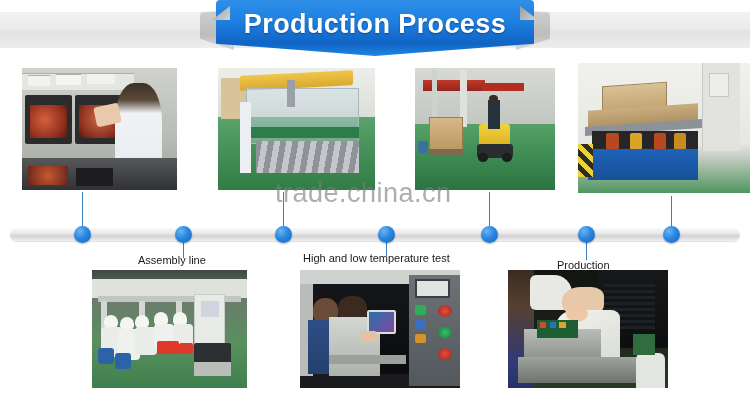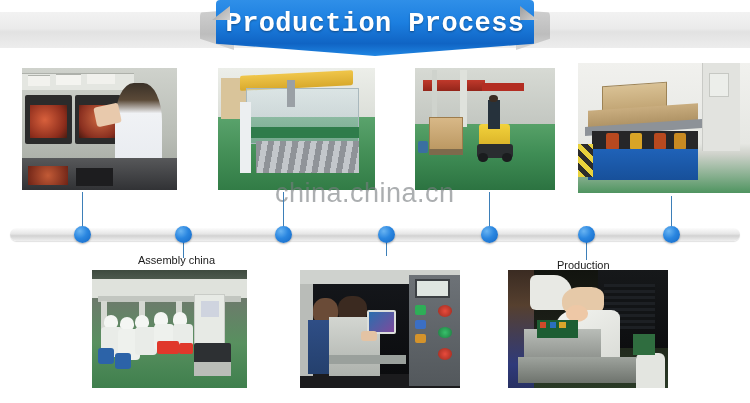--- a/index.html
+++ b/index.html
@@ -38,21 +38,20 @@
   .ribbon {
     position: absolute;
     left: 16px; top: 0;
     width: 318px; height: 56px;
     background: linear-gradient(180deg,#2f8fe8 0%,#1c7fe0 40%,#1064c4 78%,#1f86e3 100%);
     border-radius: 4px 4px 0 0;
     clip-path: polygon(0% 0%, 100% 0%, 100% 78%, 50% 100%, 0% 78%);
     display: flex;
     align-items: flex-start;
     justify-content: center;
-    font-family: Liberation Mono, monospace;
   }
   .ribbon-title {
     color: #ffffff;
     font-size: 27px;
     font-weight: bold;
     letter-spacing: 0.4px;
     margin-top: 9px;
     text-shadow: 0 1px 2px rgba(0,0,0,0.35);
     white-space: nowrap;
   }
@@ -201,41 +200,42 @@
       <div style="position:absolute;left:8%;top:52%;width:62%;height:16%;background:#262628"></div>
       <div style="position:absolute;left:16%;top:54%;width:8%;height:13%;background:#b8491f;border-radius:2px"></div>
       <div style="position:absolute;left:30%;top:54%;width:7%;height:13%;background:#d9a427;border-radius:2px"></div>
       <div style="position:absolute;left:44%;top:54%;width:7%;height:13%;background:#b8491f;border-radius:2px"></div>
       <div style="position:absolute;left:56%;top:54%;width:7%;height:13%;background:#c98a22;border-radius:2px"></div>
       <div style="position:absolute;left:6%;top:66%;width:64%;height:24%;background:linear-gradient(180deg,#1f62b8,#17509a)"></div>
       <div style="position:absolute;left:0%;top:62%;width:9%;height:26%;background:repeating-linear-gradient(45deg,#e9d23c 0 5px,#2c2c2c 5px 10px)"></div>
     </div>
   </div>
 
-  <div class="watermark">china.china.cn</div>
+  <div class="watermark">trade.china.cn</div>
 
   <div class="track"></div>
 
   <div class="stem" style="left:82px;  top:192px; height:40px;"></div>
   <div class="stem" style="left:183px; top:234px; height:24px;"></div>
   <div class="stem" style="left:283px; top:192px; height:40px;"></div>
   <div class="stem" style="left:386px; top:234px; height:22px;"></div>
   <div class="stem" style="left:489px; top:192px; height:40px;"></div>
   <div class="stem" style="left:586px; top:234px; height:26px;"></div>
   <div class="stem" style="left:671px; top:196px; height:36px;"></div>
 
   <div class="node" style="left:74px;"></div>
   <div class="node" style="left:175px;"></div>
   <div class="node" style="left:275px;"></div>
   <div class="node" style="left:378px;"></div>
   <div class="node" style="left:481px;"></div>
   <div class="node" style="left:578px;"></div>
   <div class="node" style="left:663px;"></div>
 
-  <div class="caption" style="left:138px;top:254px;">Assembly china</div>
+  <div class="caption" style="left:138px;top:254px;">Assembly line</div>
+  <div class="caption" style="left:303px;top:252px;">High and low temperature test</div>
   <div class="caption" style="left:557px;top:259px;">Production</div>
 
   <div class="photo" id="p-bot-0" aria-label="Workers in white uniforms at assembly line benches" style="left: 92px; top: 270px; width: 155px; height: 118px;">
     <div class="ph-inner">
       <div style="position:absolute;inset:0;background:linear-gradient(180deg,#3e4a3f 0%,#6d7a6c 24%,#58905f 62%,#3f7f4d 100%)"></div>
       <div style="position:absolute;left:0;top:8%;width:100%;height:16%;background:#dfe2dc"></div>
       <div style="position:absolute;left:4%;top:22%;width:92%;height:5%;background:#c2c6c0"></div>
       <div style="position:absolute;left:6%;top:26%;width:4%;height:40%;background:#d5d8d2"></div>
       <div style="position:absolute;left:30%;top:26%;width:4%;height:38%;background:#d5d8d2"></div>
       <div style="position:absolute;left:54%;top:26%;width:4%;height:38%;background:#d5d8d2"></div>

